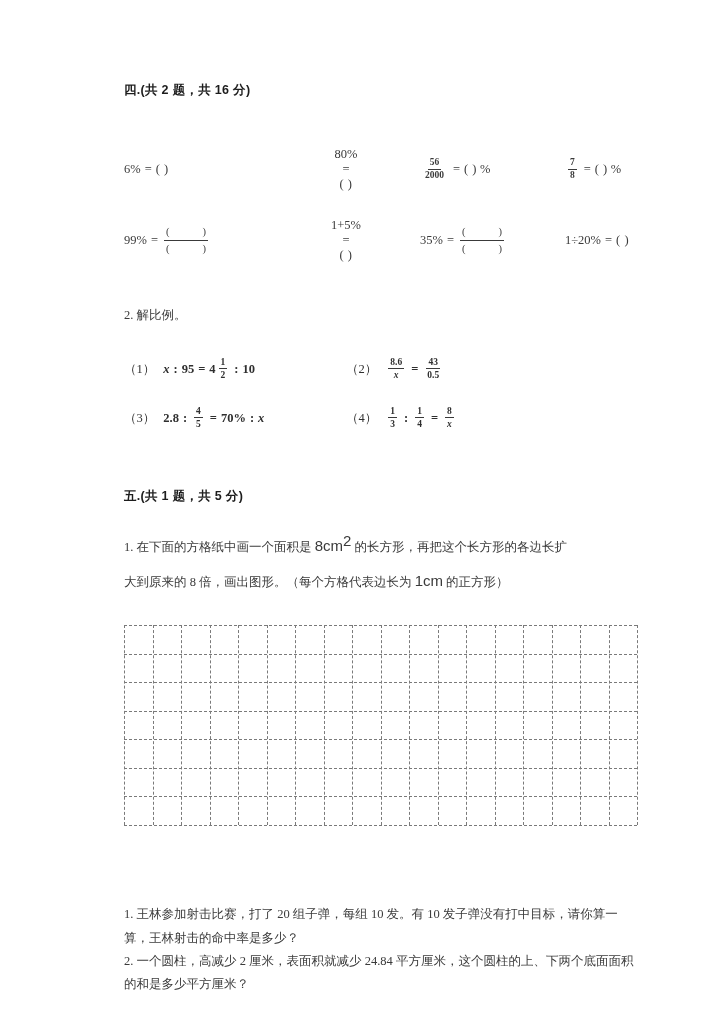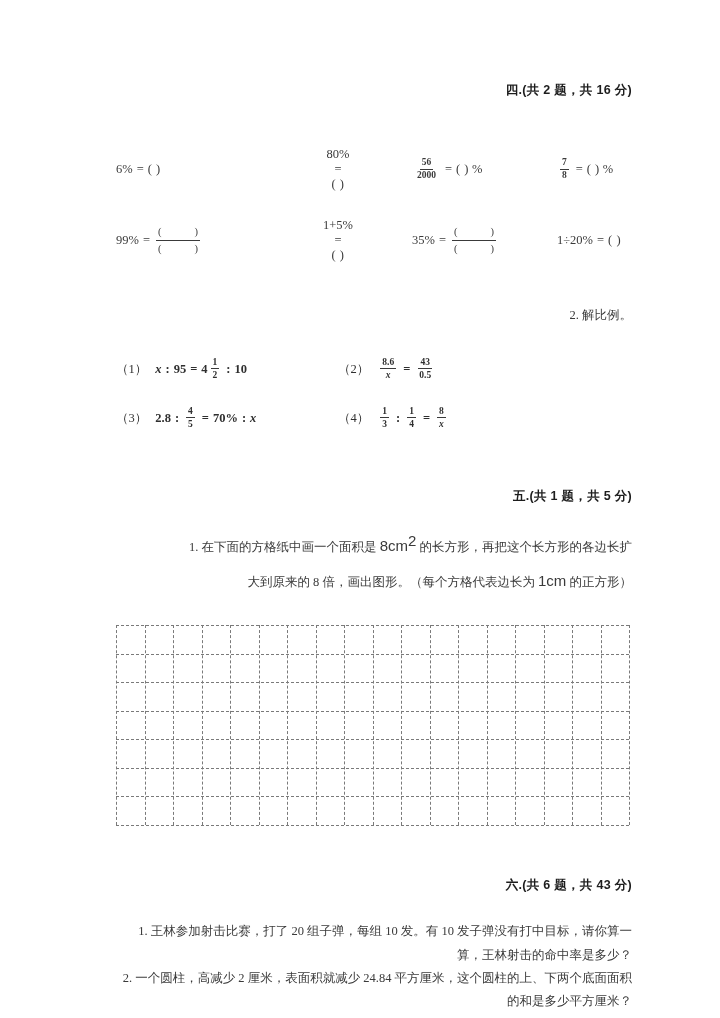--- a/index.html
+++ b/index.html
@@ -11,24 +11,23 @@
     position: relative;
     width: 720px;
     height: 1018px;
     background: #ffffff;
     font-family: "Liberation Serif", "DejaVu Serif", serif;
     color: #2b2b2b;
     overflow: hidden;
   }
   .content {
     position: absolute;
-    left: 116px;
+    left: 124px;
     top: 82px;
     width: 516px;
-    text-align: right;
   }
 
   
   .section-heading {
     font-family: "Liberation Sans", "DejaVu Sans", sans-serif;
     font-weight: bold;
     font-size: 12.5px;
     color: #1d1d1d;
     letter-spacing: 0.3px;
     margin: 0;
@@ -422,21 +421,20 @@
           <div class="gline-h" style="top: 114px; border-top-color: rgb(122, 122, 122);"></div>
           <div class="gline-h" style="top: 142.5px; border-top-color: rgb(122, 122, 122);"></div>
           <div class="gline-h" style="top: 171px; border-top-color: rgb(122, 122, 122);"></div>
           <div class="gline-h" style="top: 199.5px; border-top-color: rgb(122, 122, 122);"></div>
         </div>
     </div>
 
     <div class="sp-40"></div>
     <div class="sp-14"></div>
 
-    <div class="section-heading">六.(共 6 题，共 43 分)</div>
 
     <div class="sp-26"></div>
 
     <div class="prob-text tight">1. 王林参加射击比赛，打了 20 组子弹，每组 10 发。有 10 发子弹没有打中目标，请你算一算，王林射击的命中率是多少？</div>
 
     <div class="prob-text tight">2. 一个圆柱，高减少 2 厘米，表面积就减少 24.84 平方厘米，这个圆柱的上、下两个底面面积的和是多少平方厘米？</div>
 
   </div>
 </div>
 

